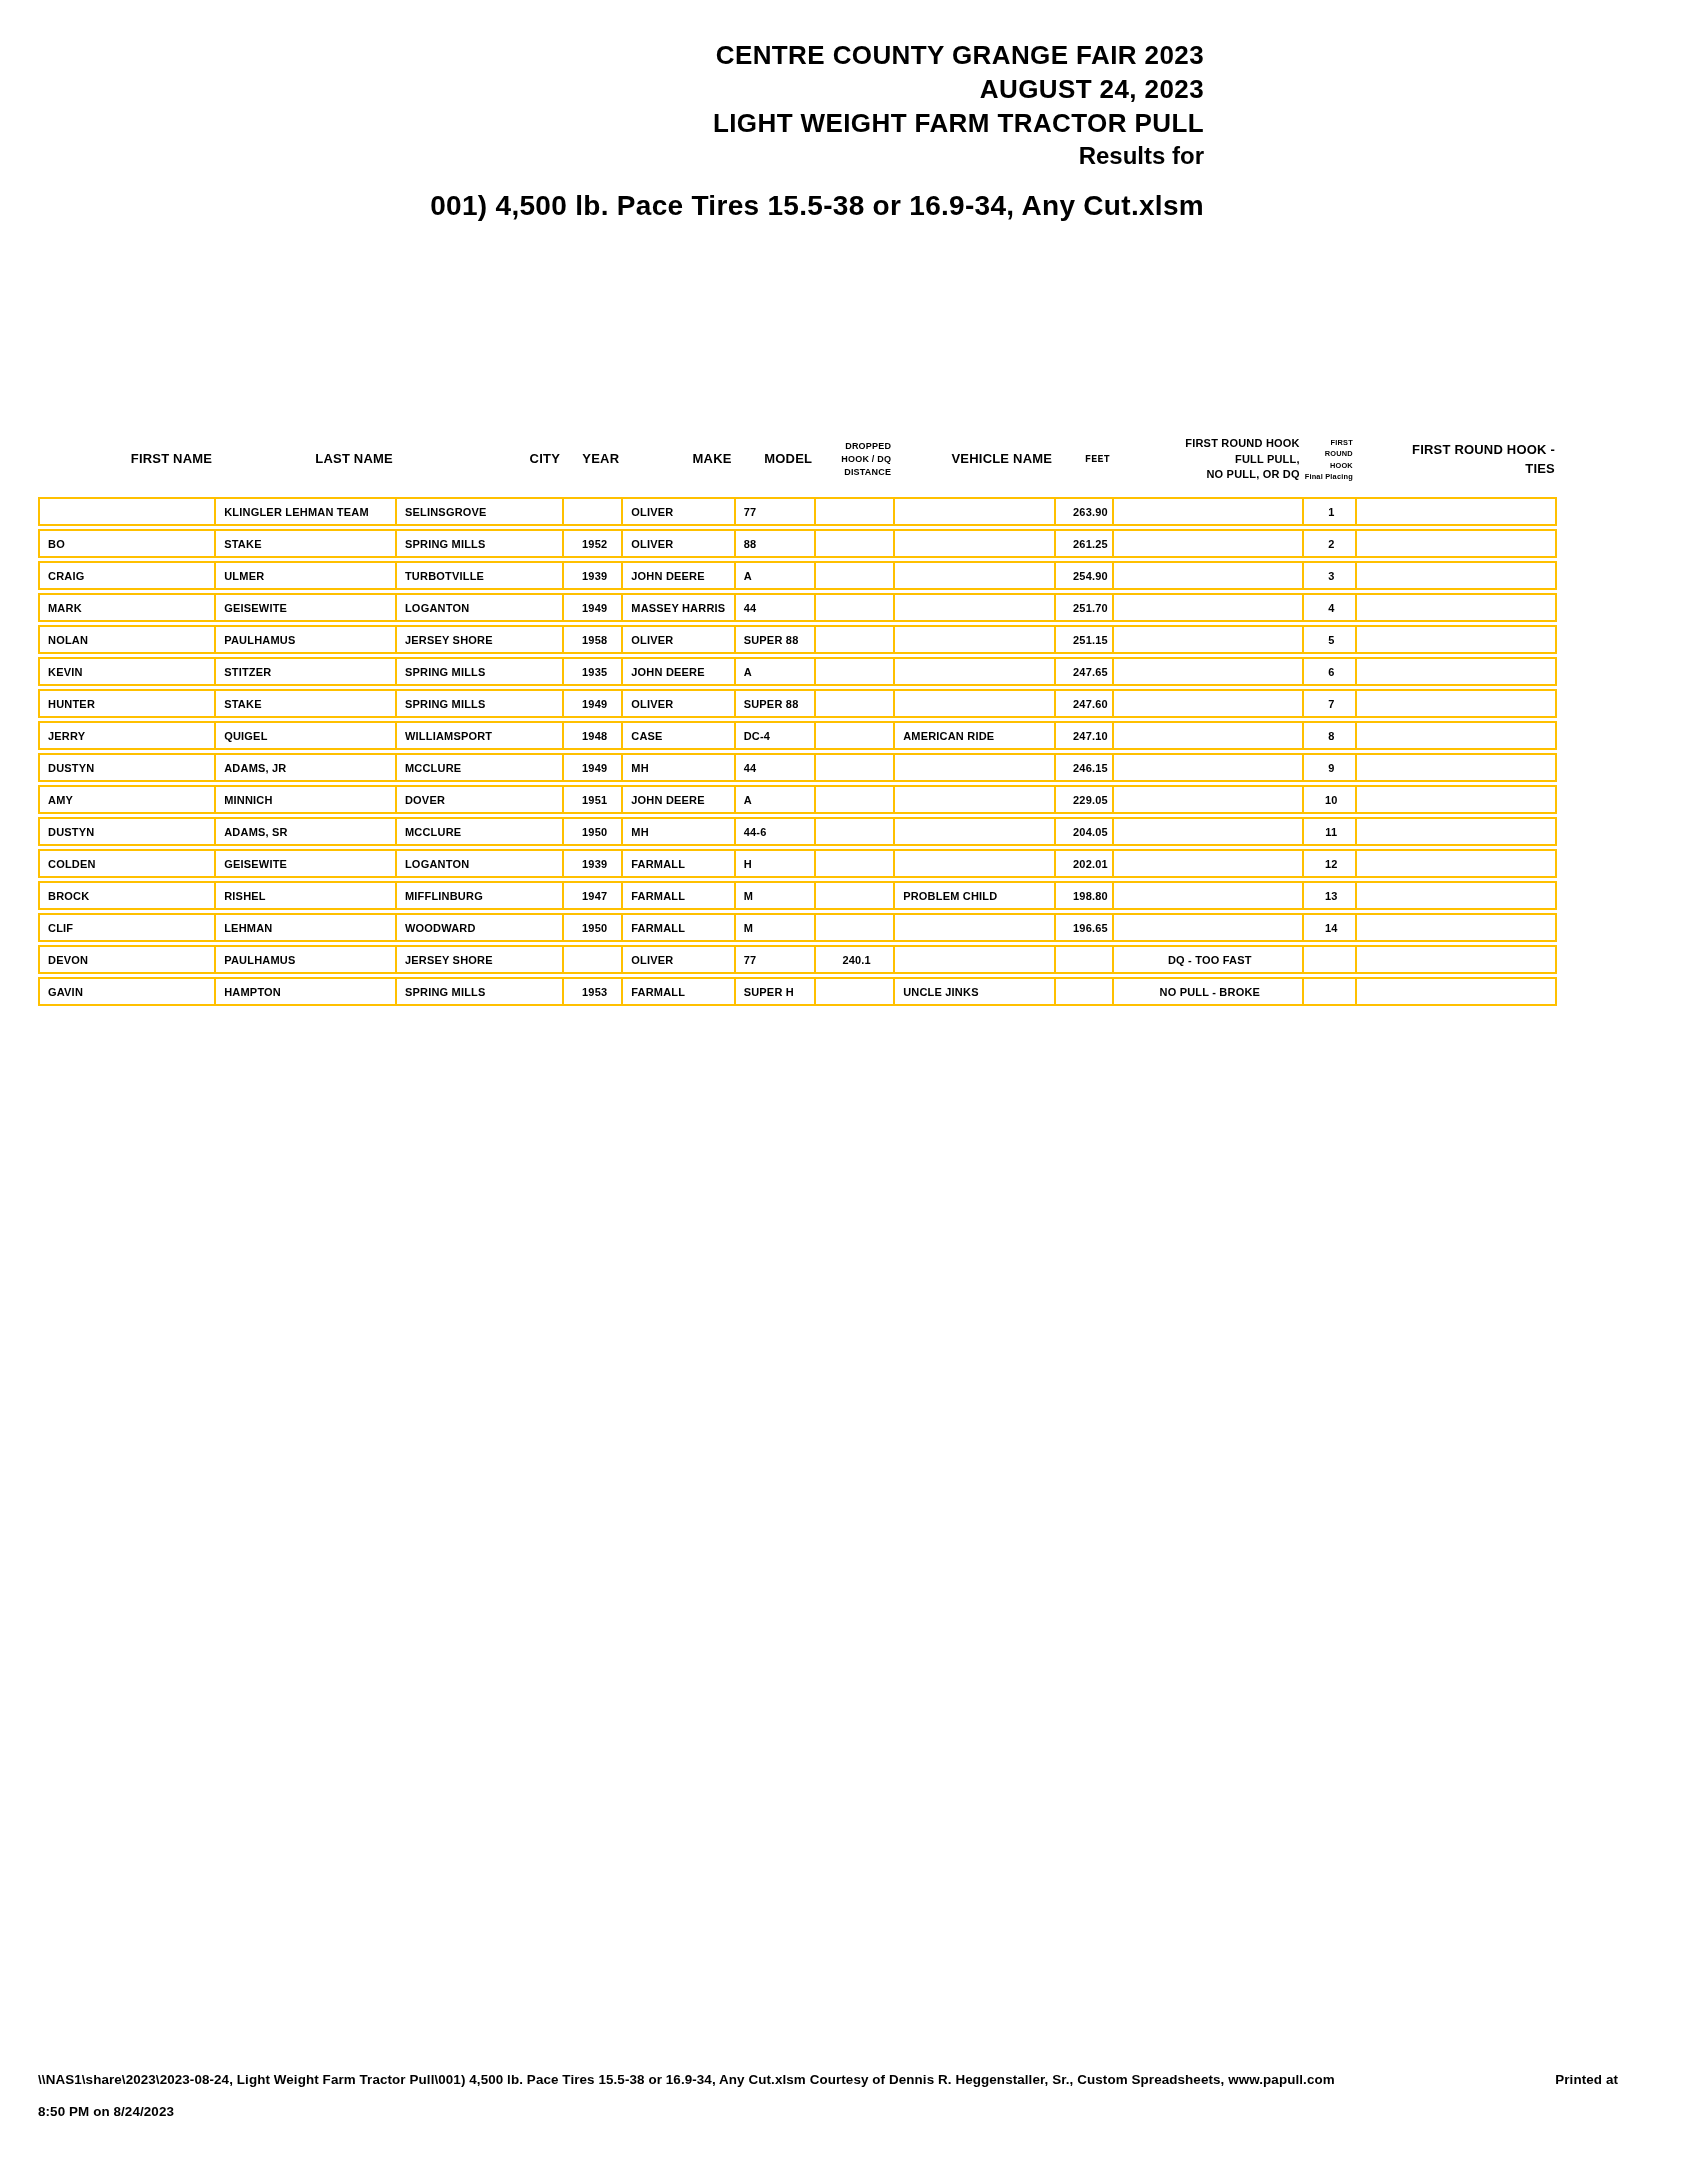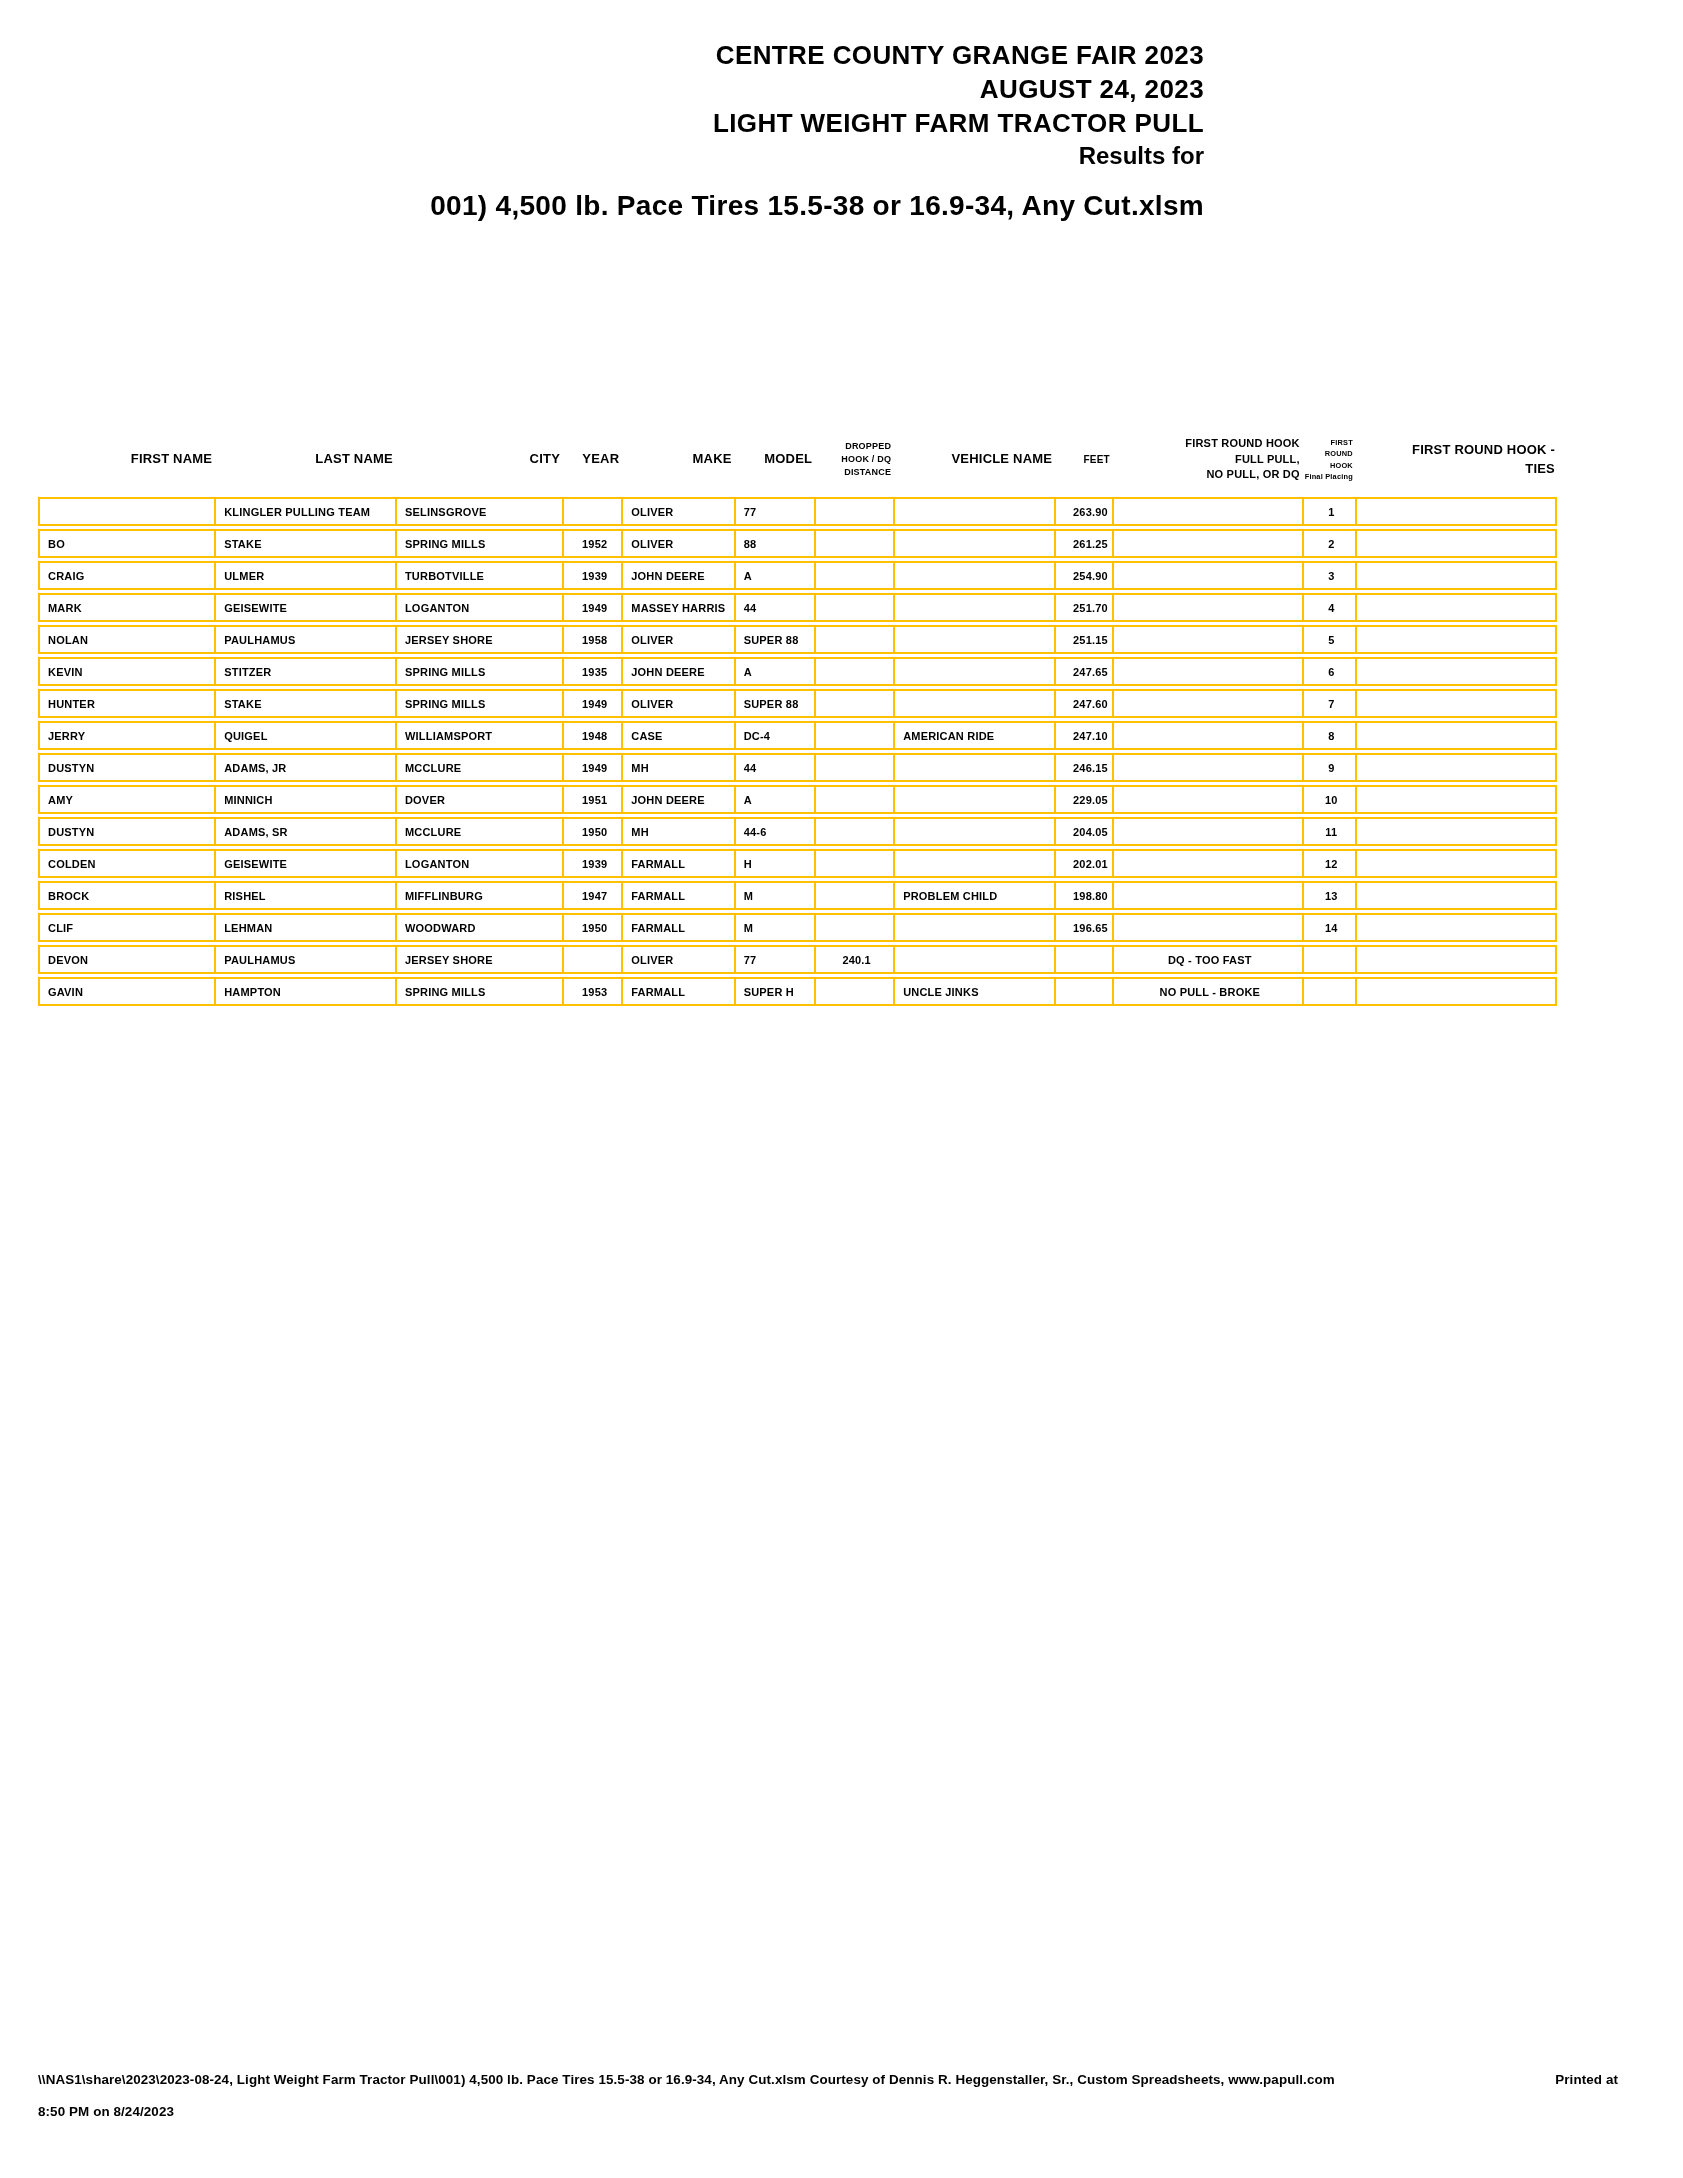--- a/index.html
+++ b/index.html
@@ -37,21 +37,21 @@
   .col-full_pull{width:12.5%}
   .col-placing{width:3.5%}
   .col-ties{width:13.3%}
 
   th.hdr{
     font-weight:bold;font-size:13px;line-height:1.3;
     text-align:right;vertical-align:middle;height:61px;
     padding:0 2px 4px 2px;white-space:pre-line;letter-spacing:0.2px;
   }
   th.hdr-dropped{font-size:9px;line-height:1.45;}
-  th.hdr-feet{font-size:10px;}
+  th.hdr-feet{font-size:10px;font-family:Liberation Mono, monospace;}
   th.hdr-full_pull{font-size:11px;line-height:1.45;}
   th.hdr-placing{font-size:7.4px;line-height:1.5;}
   th.hdr-ties{font-size:13px;line-height:1.45;}
 
   td.cell{
     border:2px solid var(--border,#FFC000);border-right:none;
     height:25px;vertical-align:middle;
     font-size:11px;font-weight:bold;letter-spacing:0.2px;
     padding:0 4px 0 8px;background:#fff;overflow:hidden;white-space:nowrap;
   }
@@ -115,21 +115,21 @@
           <th class="hdr hdr-placing">FIRST ROUND
 HOOK
 Final Placing</th>
           <th class="hdr hdr-ties">FIRST ROUND HOOK -
 TIES</th>
         </tr>
     </thead>
     <tbody id="body-rows">
         <tr>
           <td class="cell cell-first_name"></td>
-          <td class="cell cell-last_name">KLINGLER PULLING TEAM</td>
+          <td class="cell cell-last_name">KLINGLER LEHMAN TEAM</td>
           <td class="cell cell-city">SELINSGROVE</td>
           <td class="cell cell-year"></td>
           <td class="cell cell-make">OLIVER</td>
           <td class="cell cell-model">77</td>
           <td class="cell cell-dropped"></td>
           <td class="cell cell-vehicle"></td>
           <td class="cell cell-feet">263.90</td>
           <td class="cell cell-full_pull"></td>
           <td class="cell cell-placing">1</td>
           <td class="cell cell-ties"></td>

